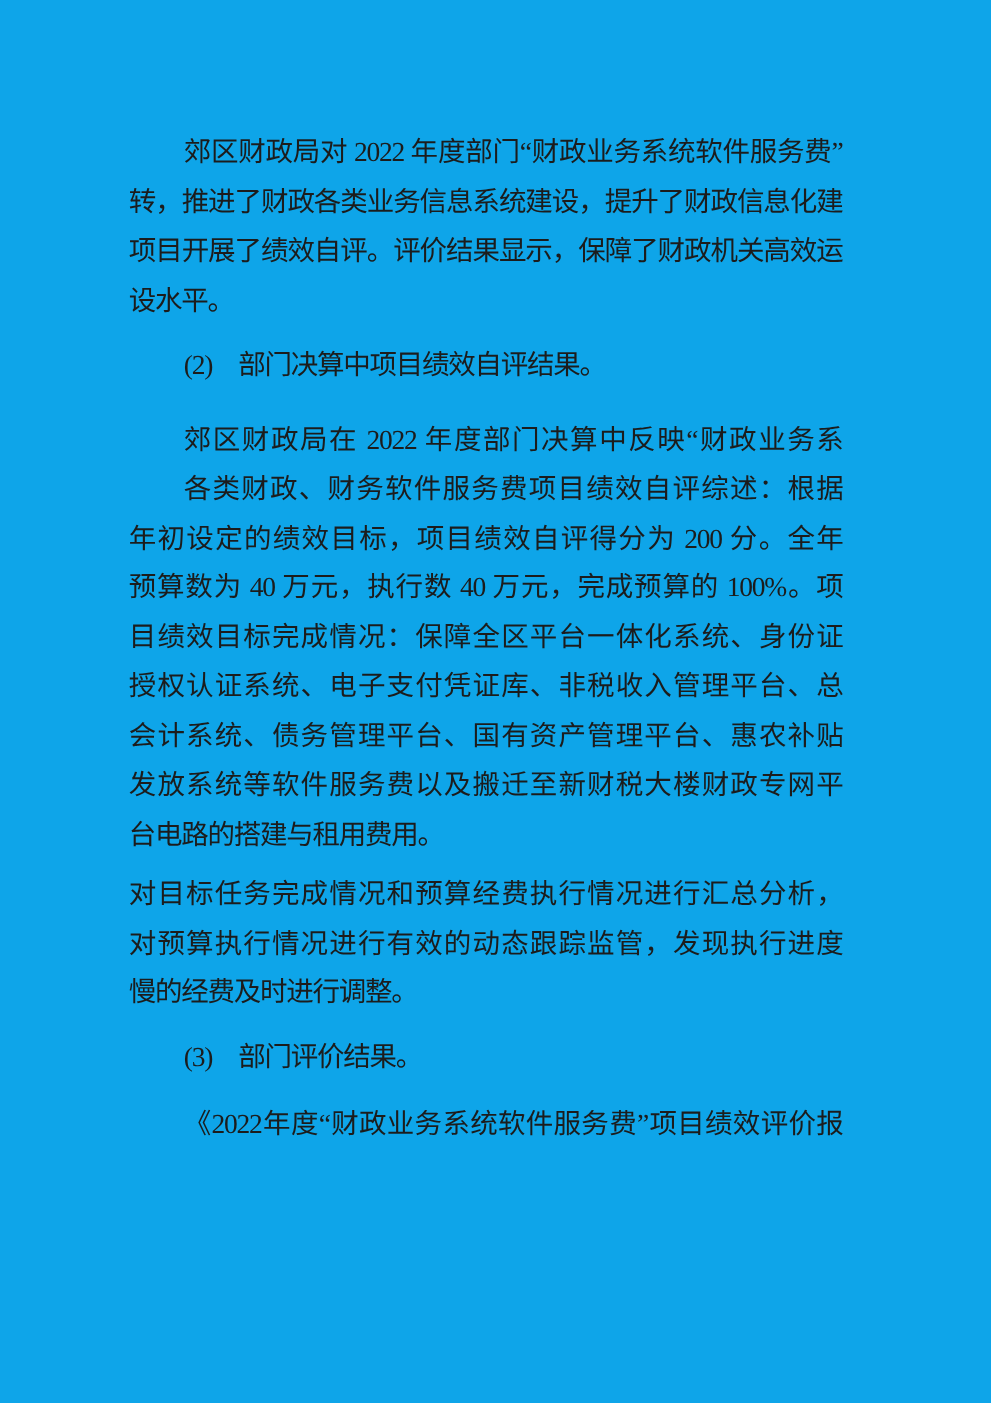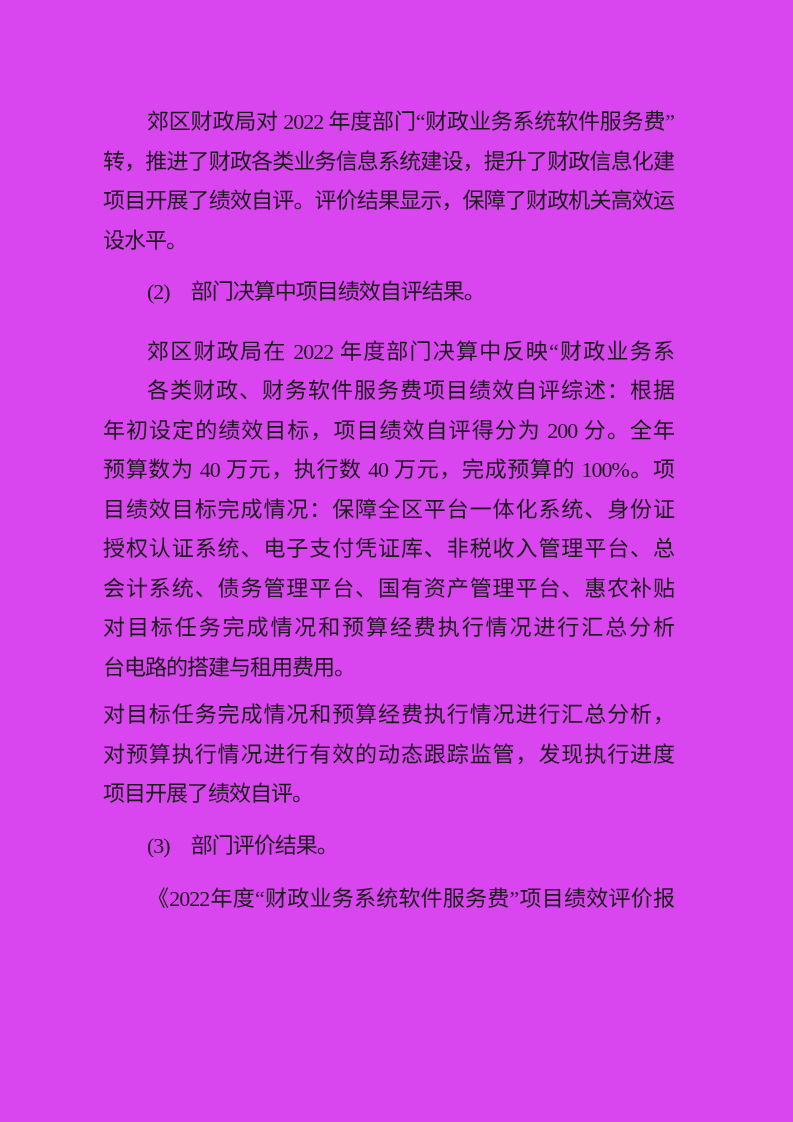--- a/index.html
+++ b/index.html
@@ -5,21 +5,21 @@
   html, body {
     margin: 0;
     padding: 0;
     background: #ffffff;
   }
   .page {
     position: relative;
     width: 793px;
     height: 1122px;
     margin: 0 auto;
-    background: #d946ef;
+    background: #0ea5e9;
     overflow: hidden;
     font-family: "Liberation Serif", "DejaVu Serif", serif;
     color: #1c1c1c;
   }
   .content {
     position: absolute;
     top: 102px;
     left: 103px;
     width: 571px;
     font-size: 22px;
@@ -63,27 +63,27 @@
       <div class="para v-normal">
         <div class="line j ind">郊区财政局在 2022 年度部门决算中反映“财政业务系</div>
       </div>
       <div class="para v-normal">
         <div class="line j ind">各类财政、财务软件服务费项目绩效自评综述：根据</div>
         <div class="line j">年初设定的绩效目标，项目绩效自评得分为 200 分。全年</div>
         <div class="line j">预算数为 40 万元，执行数 40 万元，完成预算的 100%。项</div>
         <div class="line j">目绩效目标完成情况：保障全区平台一体化系统、身份证</div>
         <div class="line j">授权认证系统、电子支付凭证库、非税收入管理平台、总</div>
         <div class="line j">会计系统、债务管理平台、国有资产管理平台、惠农补贴</div>
-        <div class="line j">对目标任务完成情况和预算经费执行情况进行汇总分析</div>
+        <div class="line j">发放系统等软件服务费以及搬迁至新财税大楼财政专网平</div>
         <div class="line">台电路的搭建与租用费用。</div>
       </div>
       <div class="para v-gap">
         <div class="line j">对目标任务完成情况和预算经费执行情况进行汇总分析，</div>
         <div class="line j">对预算执行情况进行有效的动态跟踪监管，发现执行进度</div>
-        <div class="line">项目开展了绩效自评。</div>
+        <div class="line">慢的经费及时进行调整。</div>
       </div>
       <div class="para v-item3">
         <div class="line ind">(3)　部门评价结果。</div>
       </div>
       <div class="para v-normal">
         <div class="line j ind">《2022年度“财政业务系统软件服务费”项目绩效评价报</div>
       </div>
     </div>
 </div>
 

